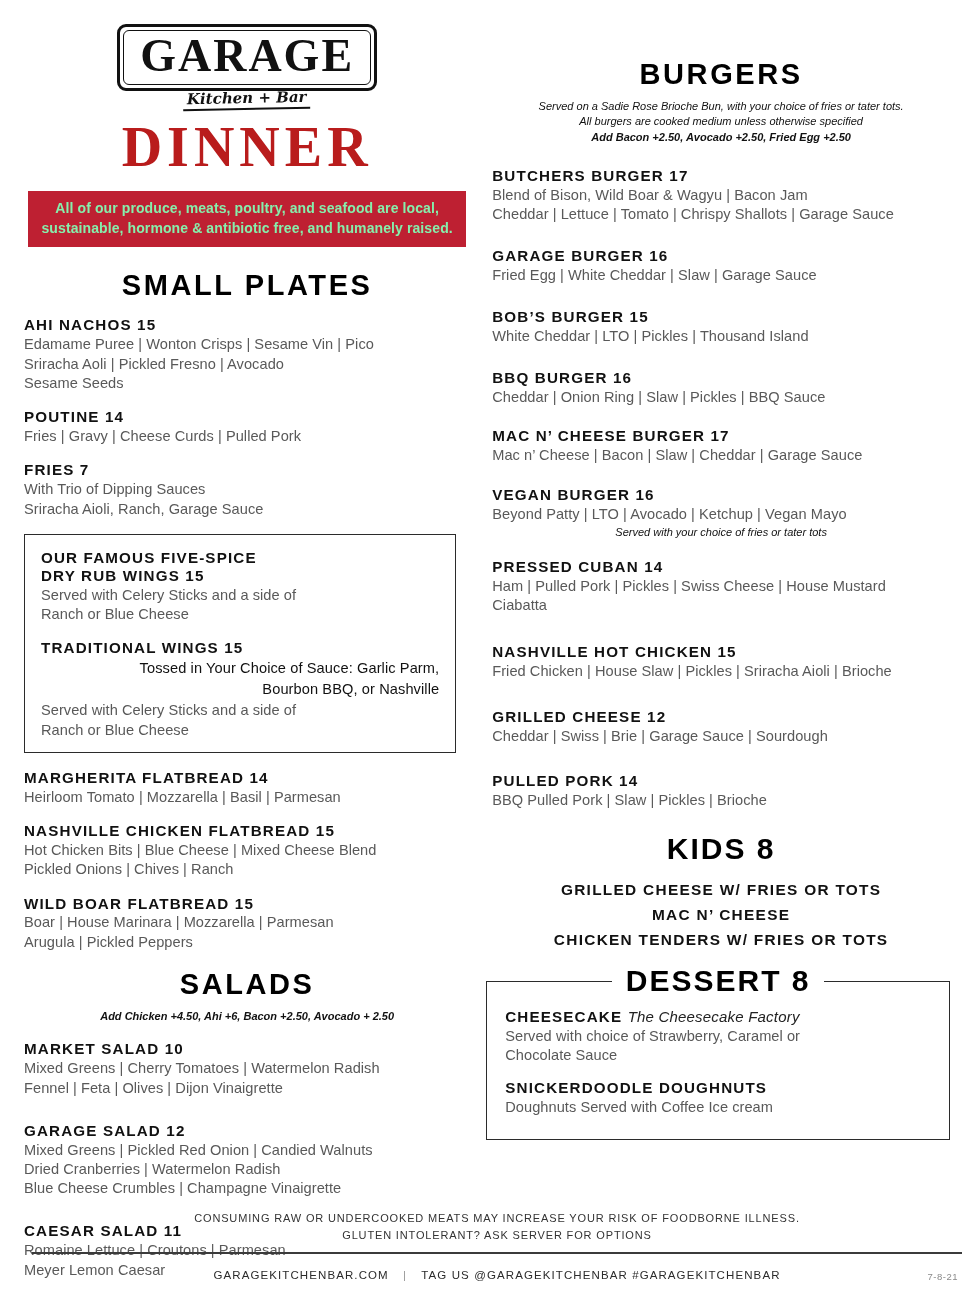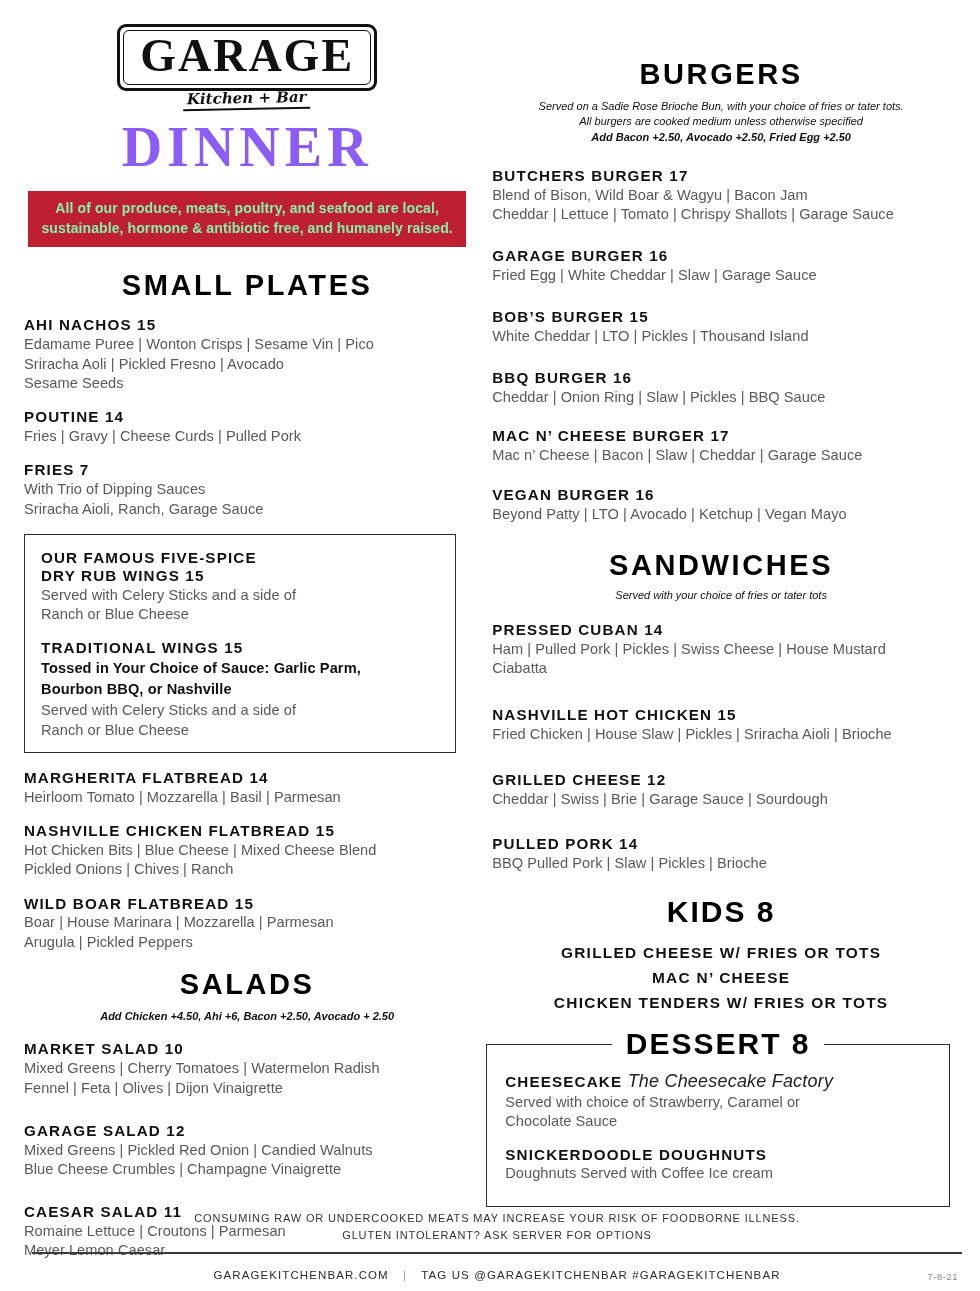--- a/index.html
+++ b/index.html
@@ -75,21 +75,21 @@
   }
   .logo-sub-wrap { text-align: center; margin-top: -4px; }
 
   
   .dinner-title {
     text-align: center;
     font-family: "Liberation Serif", serif;
     font-weight: bold;
     font-size: 56px;
     letter-spacing: 5px;
-    color: #8b5cf6;
+    color: #b91c1c;
     margin-top: 8px;
     line-height: 1.05;
   }
 
   
   .banner {
     background: #be2032;
     color: #86efac;
     font-weight: bold;
     font-size: 14px;
@@ -126,36 +126,37 @@
   .item-name {
     font-weight: bold;
     font-size: 15.2px;
     letter-spacing: 1.15px;
     color: #111;
     line-height: 1.18;
   }
   .item-name .plain {
     font-weight: normal;
     font-style: italic;
-    font-size: 18px;
+    font-size: 15px;
     letter-spacing: 0.2px;
     color: #222;
   }
   .item-desc {
     font-size: 14.6px;
     color: #595959;
     line-height: 1.32;
     letter-spacing: 0.05px;
     margin-top: 1px;
   }
   .item-desc.bold-note {
-    font-weight: bold;
+    font-weight: normal;
     color: #111;
     letter-spacing: 0.1px;
     line-height: 1.45;
+    text-align: right;
   }
 
   
   .wings-box {
     border: 1.3px solid #2b2b2b;
     padding: 14px 16px 12px 16px;
     margin: 4px 14px 16px 0;
   }
   .wings-box .item:last-child { margin-bottom: 0; }
 
@@ -343,20 +344,21 @@
         <div class="item-desc">
           <div>Mixed Greens | Cherry Tomatoes | Watermelon Radish</div>
           <div>Fennel | Feta | Olives | Dijon Vinaigrette</div>
         </div>
       </div>
 
       <div class="item" style="margin-bottom:24px;">
         <div class="item-name">GARAGE SALAD 12</div>
         <div class="item-desc">
           <div>Mixed Greens | Pickled Red Onion | Candied Walnuts</div>
+          <div>Dried Cranberries | Watermelon Radish</div>
           <div>Blue Cheese Crumbles | Champagne Vinaigrette</div>
         </div>
       </div>
 
       <div class="item">
         <div class="item-name">CAESAR SALAD 11</div>
         <div class="item-desc">
           <div>Romaine Lettuce | Croutons | Parmesan</div>
           <div>Meyer Lemon Caesar</div>
         </div>
@@ -409,21 +411,20 @@
         </div>
 
         <div class="item" style="margin-bottom:0;">
           <div class="item-name">VEGAN BURGER 16</div>
           <div class="item-desc">
             <div>Beyond Patty | LTO | Avocado | Ketchup | Vegan Mayo</div>
           </div>
         </div>
       </div>
 
-      <div class="sect-head" style="margin-top:24px; margin-bottom:6px;">SANDWICHES</div>
       <div class="sect-sub light" style="margin:0 0 18px 0;">Served with your choice of fries or tater tots</div>
 
       <div style="padding-left:14px;">
         <div class="item" style="margin-bottom:28px;">
           <div class="item-name">PRESSED CUBAN 14</div>
           <div class="item-desc">
             <div>Ham | Pulled Pork | Pickles | Swiss Cheese | House Mustard</div>
             <div>Ciabatta</div>
           </div>
         </div>

